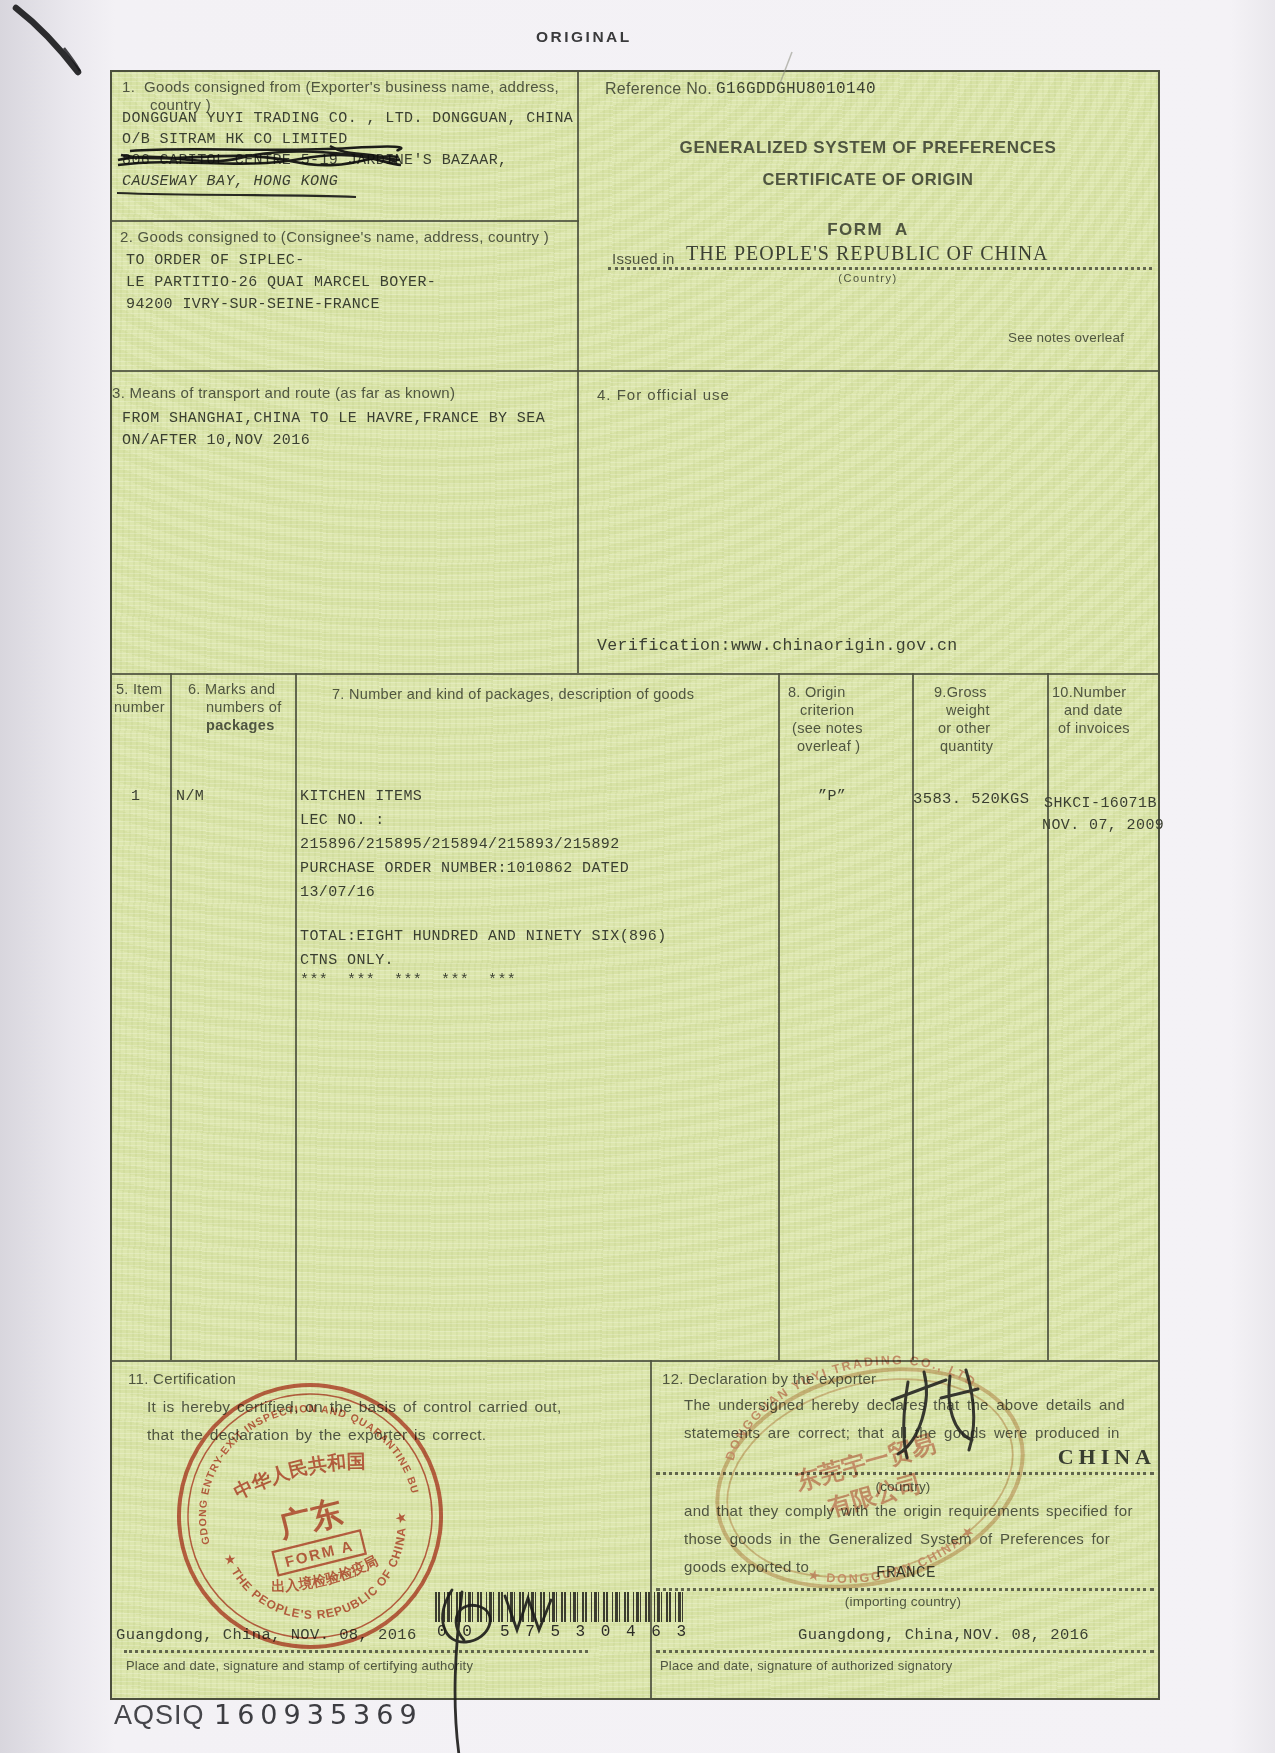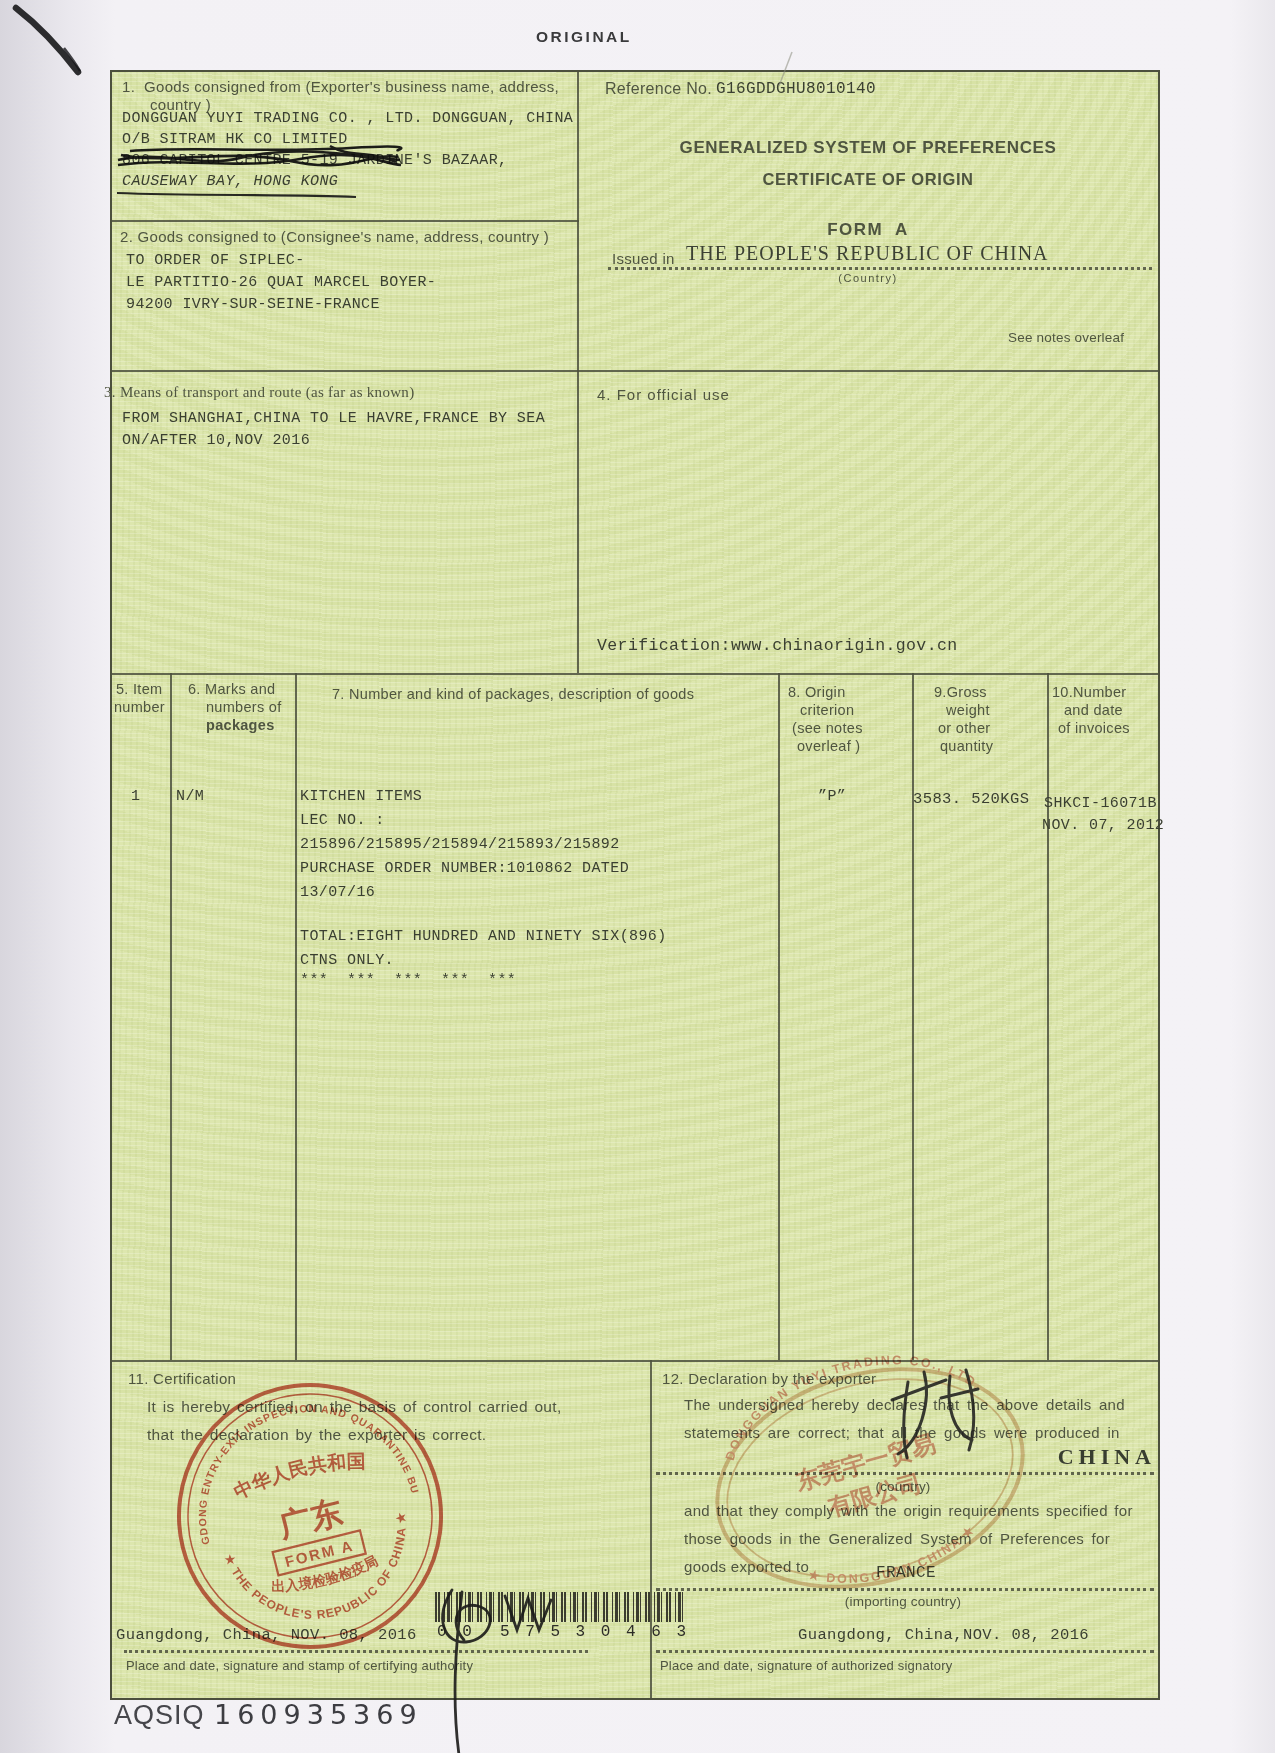--- a/index.html
+++ b/index.html
@@ -64,21 +64,21 @@
   <div class="serif" style="position:absolute;left:686px;top:242px;font-size:20px;color:#3c4134;letter-spacing:1px;white-space:pre;">THE PEOPLE'S REPUBLIC OF CHINA</div>
   <div class="dots" style="left:608px;top:245px;width:544px;height:22px;"></div>
   <div class="cap ctr" style="left:580px;top:272px;width:576px;font-size:11px;letter-spacing:1.5px;">(Country)</div>
   <div class="cap" style="left:1008px;top:330px;font-size:13.5px;">See notes overleaf</div>
 
   <div class="lbl" style="left:120px;top:228px;">2. Goods consigned to (Consignee's name, address, country )</div>
   <div class="mono" style="left:126px;top:252px;">TO ORDER OF SIPLEC-</div>
   <div class="mono" style="left:126px;top:274px;">LE PARTITIO-26 QUAI MARCEL BOYER-</div>
   <div class="mono" style="left:126px;top:296px;">94200 IVRY-SUR-SEINE-FRANCE</div>
 
-  <div class="lbl" style="left:104px;top:384px;font-family:Liberation Serif, serif;">3. Means of transport and route (as far as known)</div>
+  <div class="lbl" style="left:112px;top:384px;">3. Means of transport and route (as far as known)</div>
   <div class="mono" style="left:122px;top:410px;">FROM SHANGHAI,CHINA TO LE HAVRE,FRANCE BY SEA</div>
   <div class="mono" style="left:122px;top:432px;">ON/AFTER 10,NOV 2016</div>
 
   <div class="lbl" style="left:597px;top:386px;letter-spacing:1px;">4. For official use</div>
   <div class="mono" style="left:597px;top:636px;font-size:16.5px;">Verification:www.chinaorigin.gov.cn</div>
 
   <div class="lbl" style="left:116px;top:681px;font-size:14.5px;">5. Item</div>
   <div class="lbl" style="left:114px;top:699px;font-size:14.5px;">number</div>
   <div class="lbl" style="left:188px;top:681px;font-size:14.5px;">6. Marks and</div>
   <div class="lbl" style="left:206px;top:699px;font-size:14.5px;">numbers of</div>
@@ -102,21 +102,21 @@
   <div class="mono" style="left:300px;top:812px;">LEC NO. :</div>
   <div class="mono" style="left:300px;top:836px;">215896/215895/215894/215893/215892</div>
   <div class="mono" style="left:300px;top:860px;">PURCHASE ORDER NUMBER:1010862 DATED</div>
   <div class="mono" style="left:300px;top:884px;">13/07/16</div>
   <div class="mono" style="left:300px;top:928px;">TOTAL:EIGHT HUNDRED AND NINETY SIX(896)</div>
   <div class="mono" style="left:300px;top:952px;">CTNS ONLY.</div>
   <div class="mono" style="left:300px;top:972px;">***  ***  ***  ***  ***</div>
   <div class="mono" style="left:818px;top:788px;">”P”</div>
   <div class="mono" style="left:913px;top:790px;font-size:15.5px;">3583. 520KGS</div>
   <div class="mono" style="left:1044px;top:795px;">SHKCI-16071B</div>
-  <div class="mono" style="left:1042px;top:817px;">NOV. 07, 2012</div>
+  <div class="mono" style="left:1042px;top:817px;">NOV. 07, 2009</div>
 
   <div class="lbl" style="left:128px;top:1370px;">11. Certification</div>
   <div class="lbl" style="left:147px;top:1398px;font-size:15.5px;word-spacing:2px;">It is hereby certified, on the basis of control carried out,</div>
   <div class="lbl" style="left:147px;top:1426px;font-size:15.5px;word-spacing:2px;">that the declaration by the exporter is correct.</div>
   <div class="mono" style="left:116px;top:1626px;font-size:15.5px;">Guangdong, China, NOV. 08, 2016</div>
   <div class="dots" style="left:124px;top:1630px;width:464px;height:20px;"></div>
   <div class="cap" style="left:126px;top:1658px;">Place and date, signature and stamp of certifying authority</div>
 
   <div class="lbl" style="left:662px;top:1370px;">12. Declaration by the exporter</div>
   <div class="lbl" style="left:684px;top:1396px;word-spacing:3px;">The undersigned hereby declares that the above details and</div>

